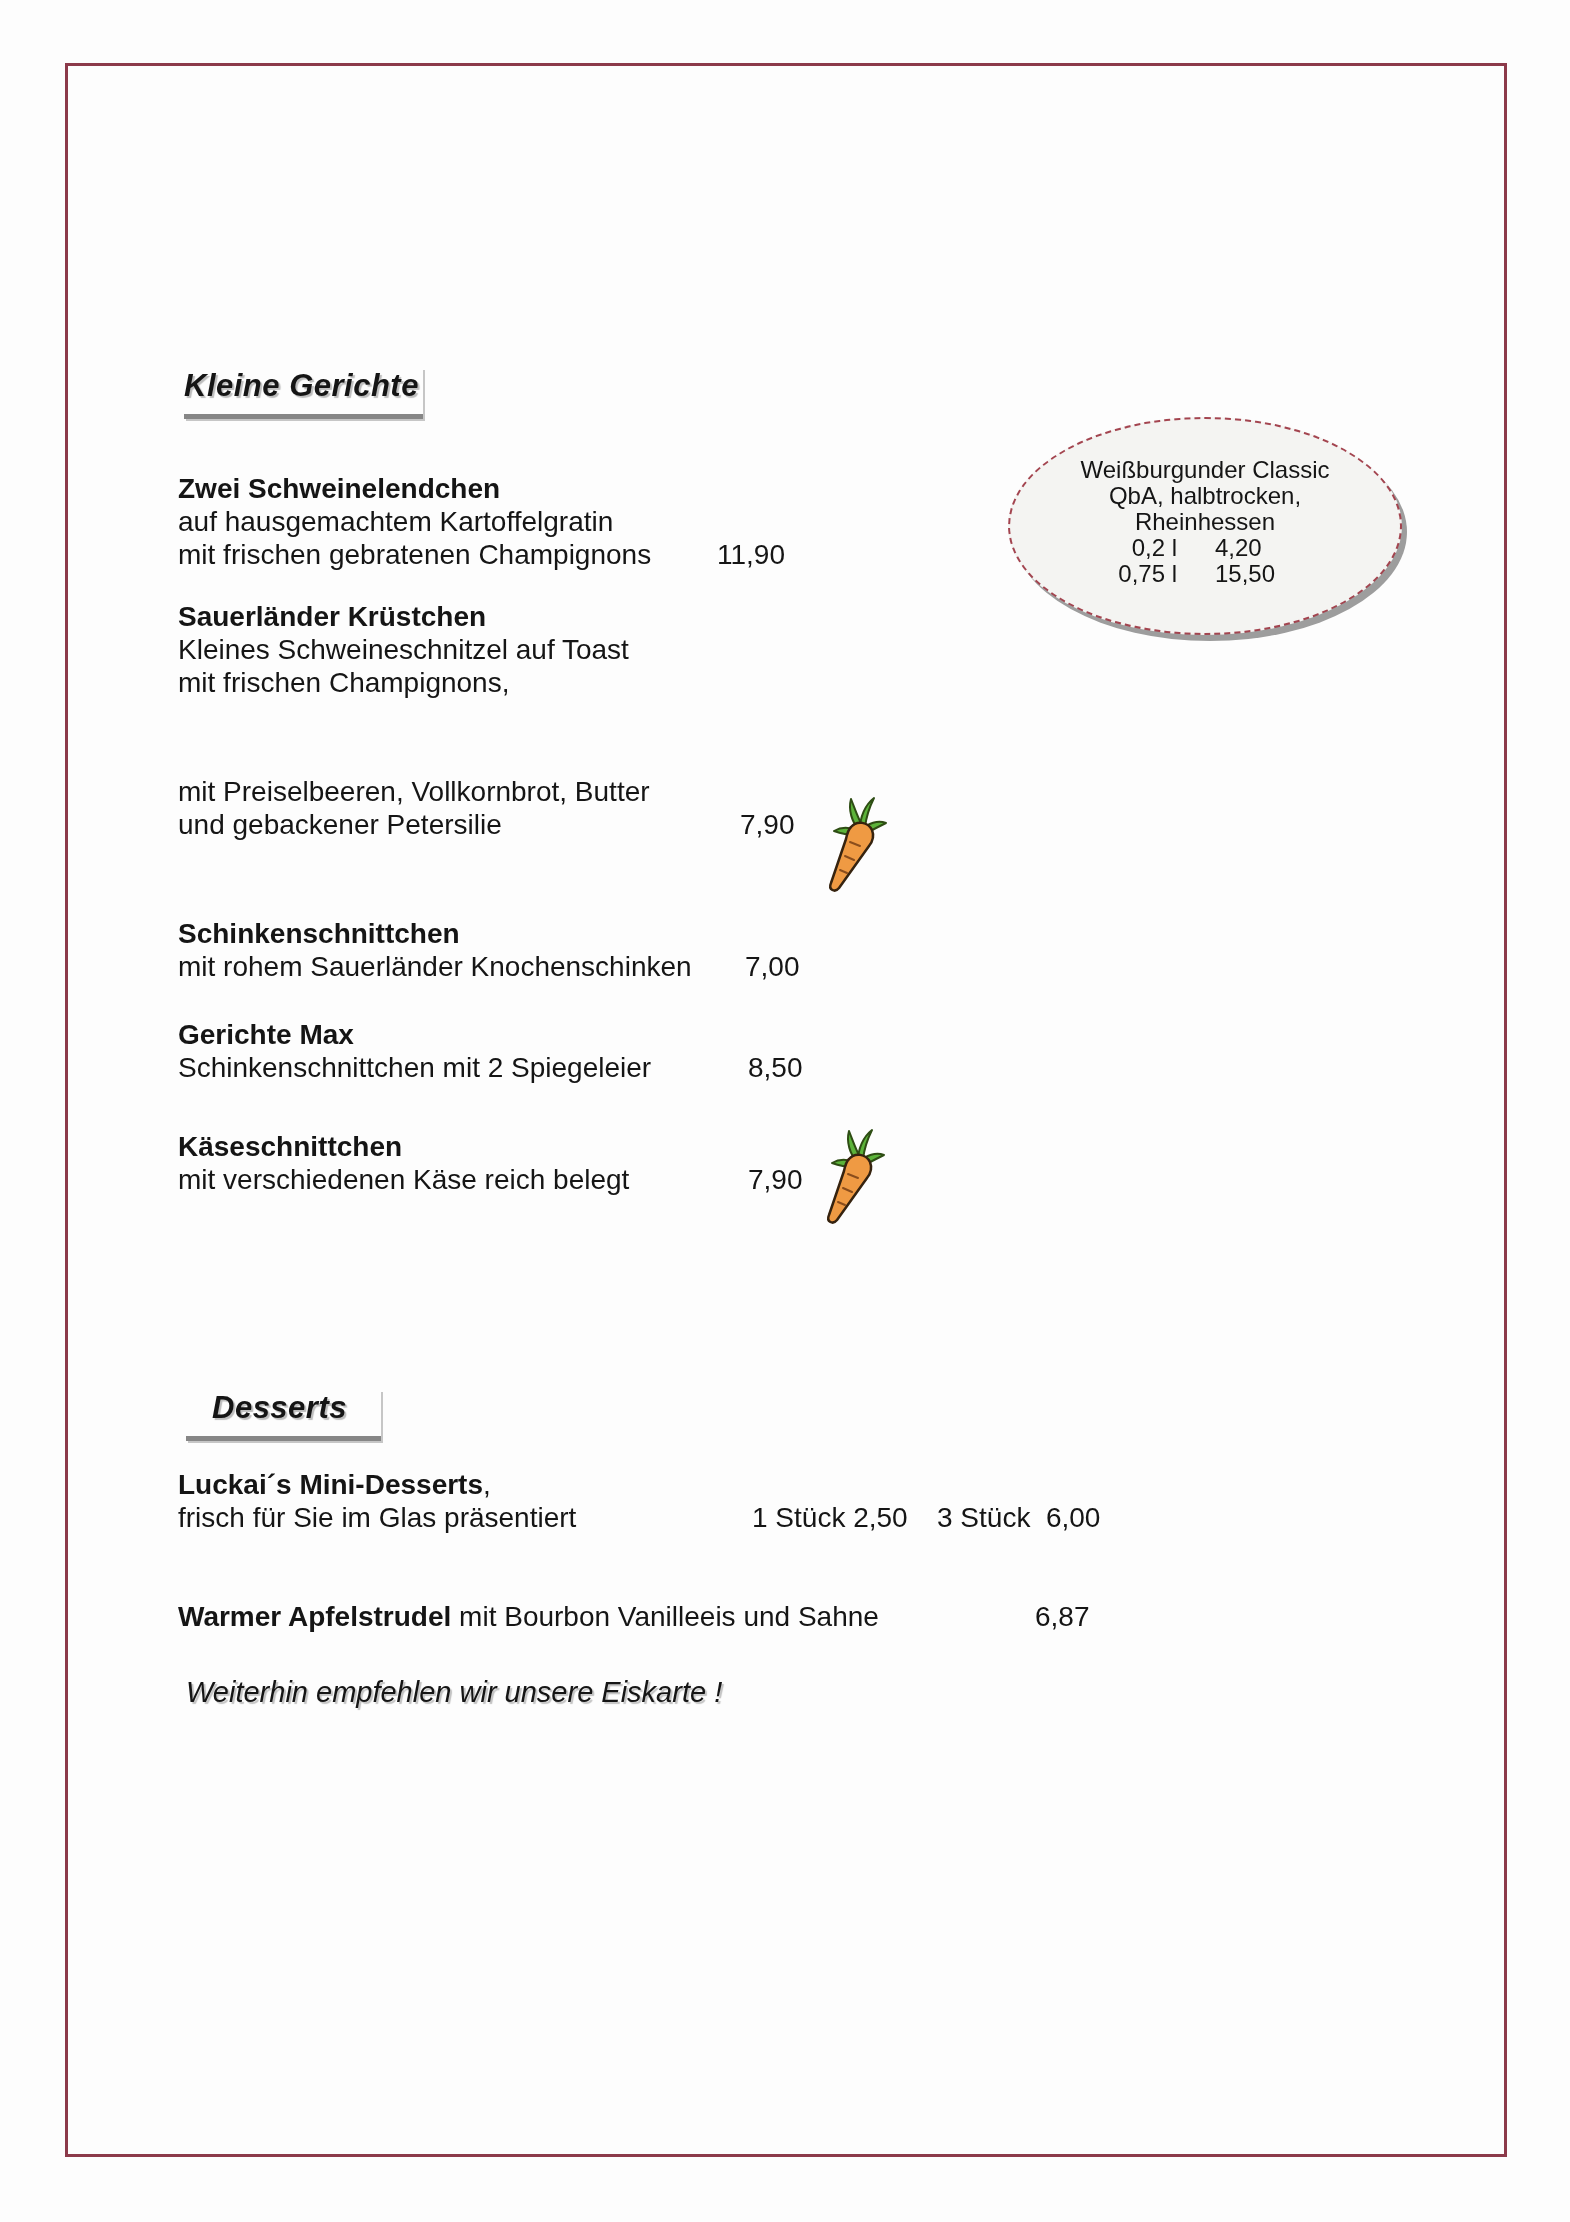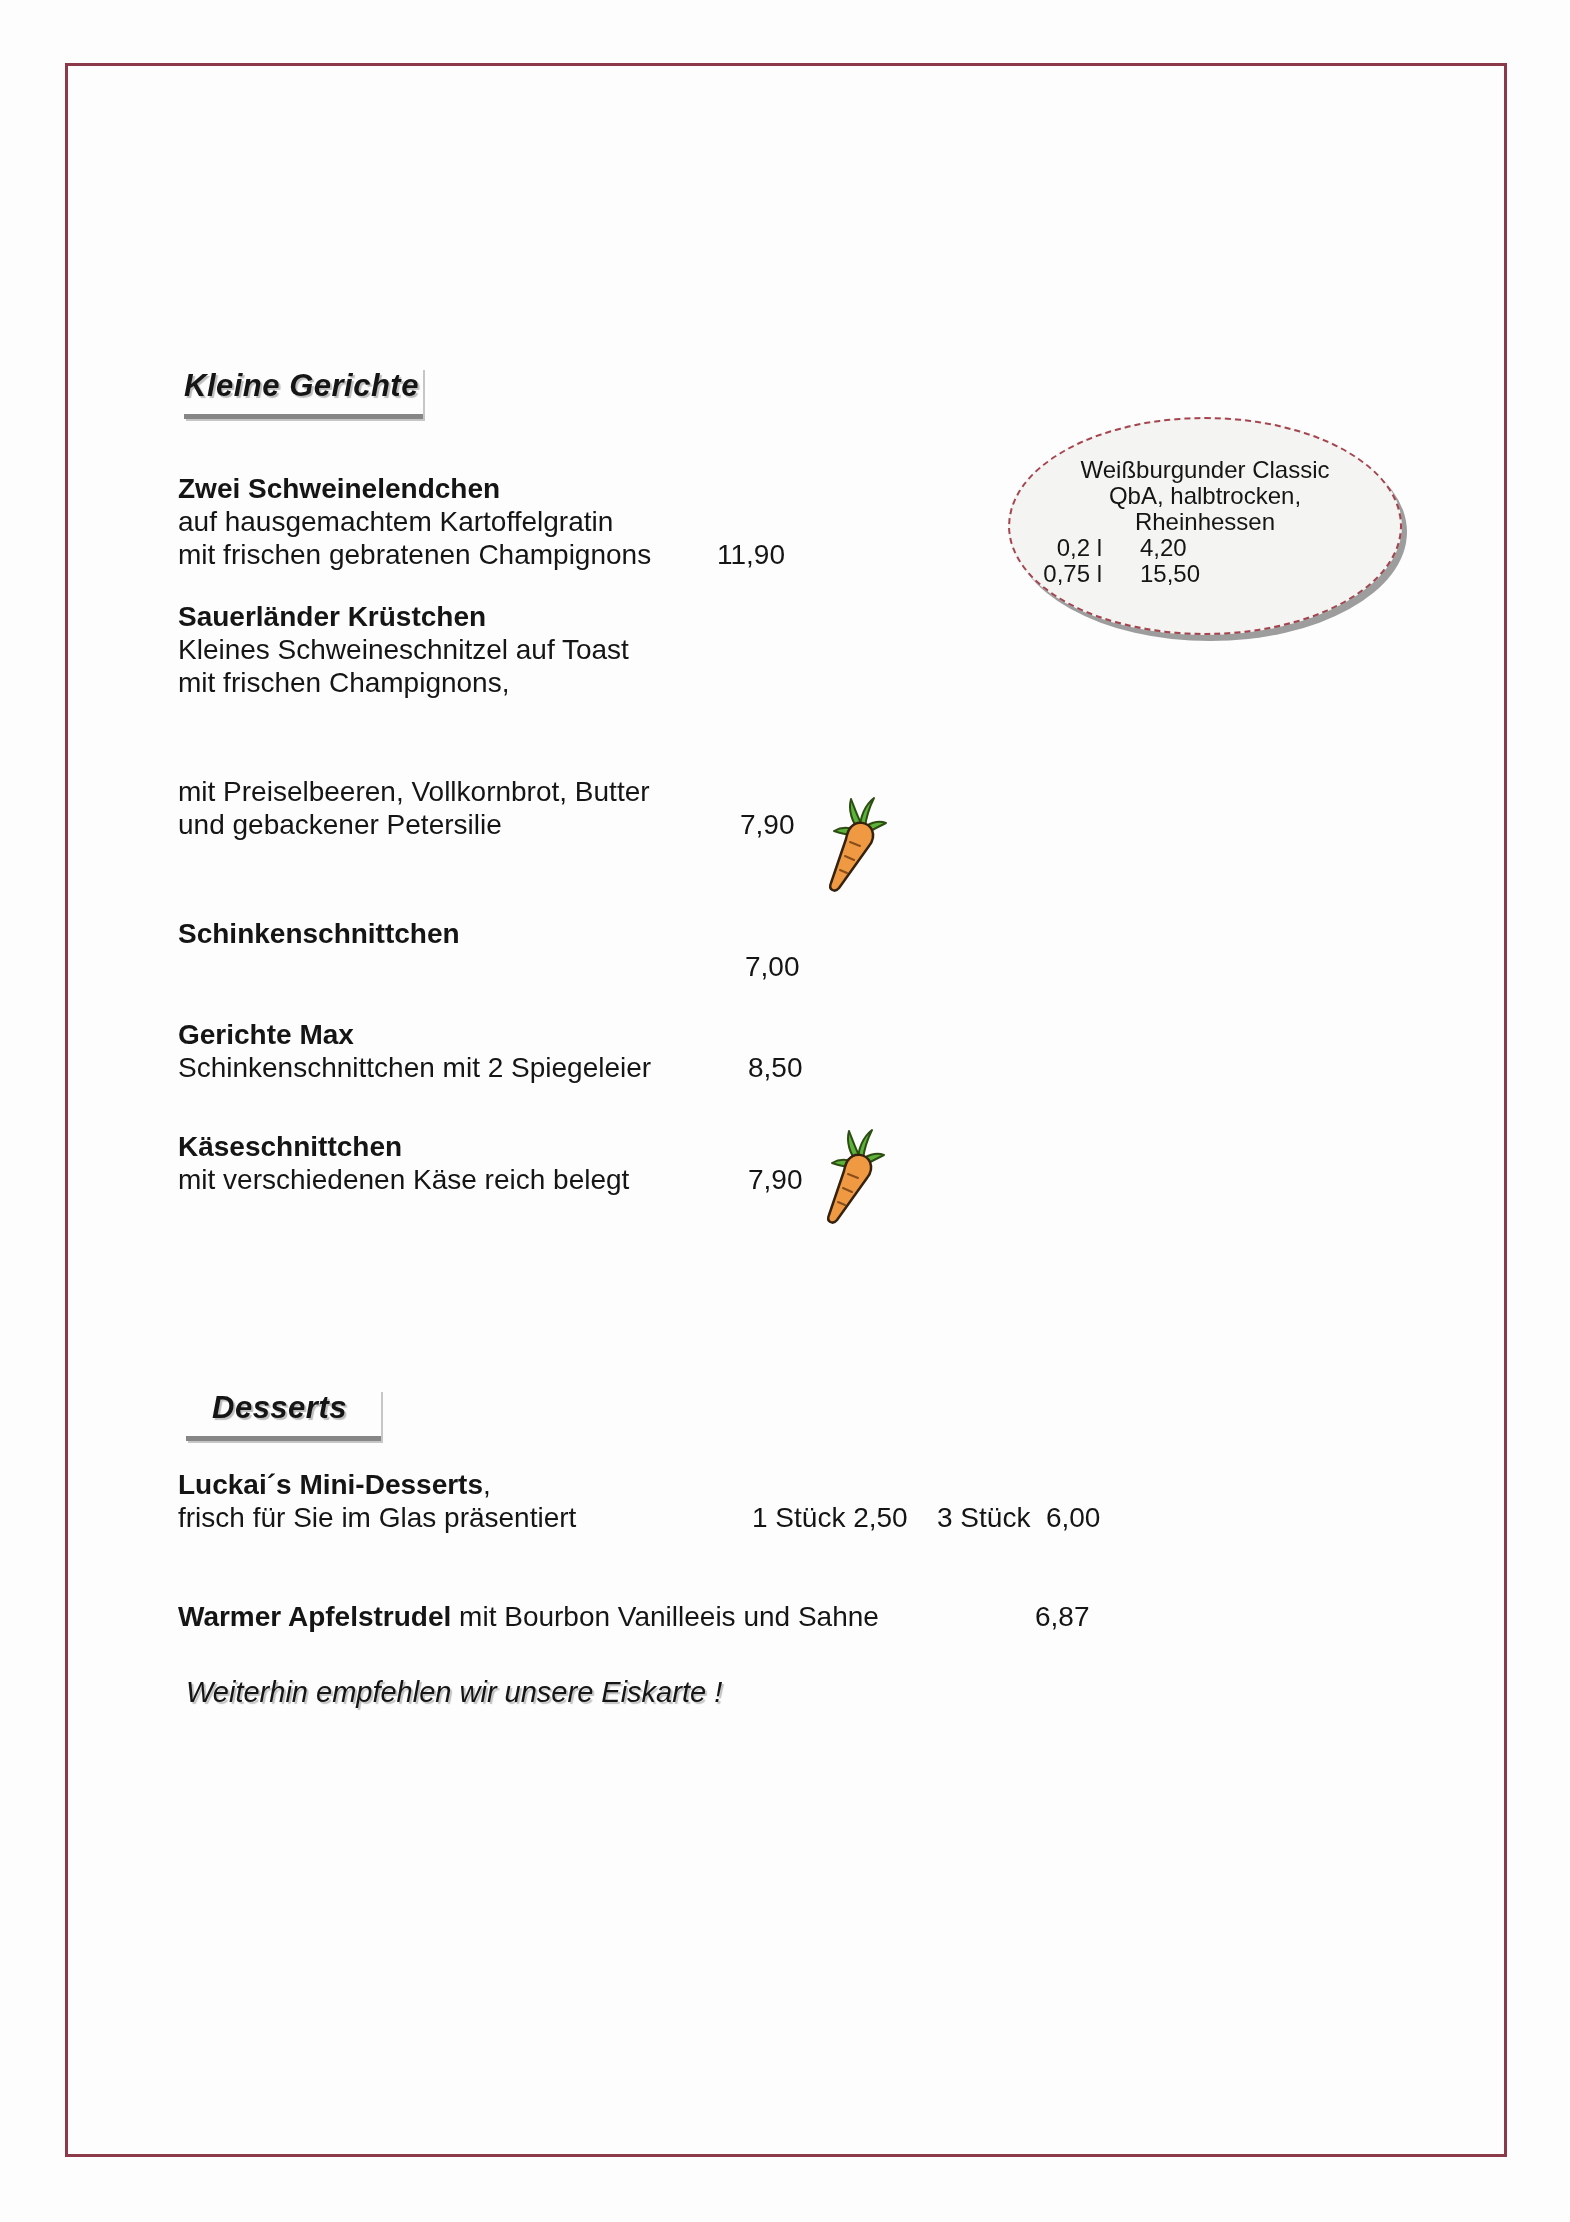--- a/index.html
+++ b/index.html
@@ -51,21 +51,21 @@
   .wine-badge{
     position:absolute;left:1008px;top:417px;width:394px;height:218px;
     border-radius:50%;
     background:var(--oval-fill);
     border:2px dashed var(--oval-border);
     box-shadow:5px 6px 0 var(--oval-shadow);
     text-align:center;
     font-size:24px;line-height:26px;
     padding-top:38px;
   }
-  .wine-row{display:flex;gap:0;}
+  .wine-row{display:flex;justify-content:center;gap:0;}
   .wine-size{display:inline-block;width:120px;text-align:right;padding-right:28px;}
   .wine-price{display:inline-block;width:120px;text-align:left;padding-left:10px;}
   .carrot{position:absolute;width:66px;height:102px;}
   #carrot-1{left:822px;top:794px;}
   #carrot-2{left:820px;top:1126px;}
   .footer-note{
     position:absolute;left:186px;top:1676px;
     font-size:29px;font-style:italic;
     text-shadow:2px 2px 1px #c2c2c2;
     white-space:nowrap;
@@ -111,20 +111,21 @@
   <div class="item-line">mit Preiselbeeren, Vollkornbrot, Butter</div>
   <div class="item-line">
     <span>und gebackener Petersilie</span>
     <span class="price" style="left:562px">7,90</span>
   </div>
 </div>
 
 <div class="item" style="top:917px">
   <div class="item-name">Schinkenschnittchen</div>
   <div class="item-line">
+    <span>mit rohem Sauerländer Knochenschinken</span>
     <span class="price" style="left:567px">7,00</span>
   </div>
 </div>
 
 <div class="item" style="top:1018px">
   <div class="item-name">Gerichte Max</div>
   <div class="item-line">
     <span>Schinkenschnittchen mit 2 Spiegeleier</span>
     <span class="price" style="left:570px">8,50</span>
   </div>

